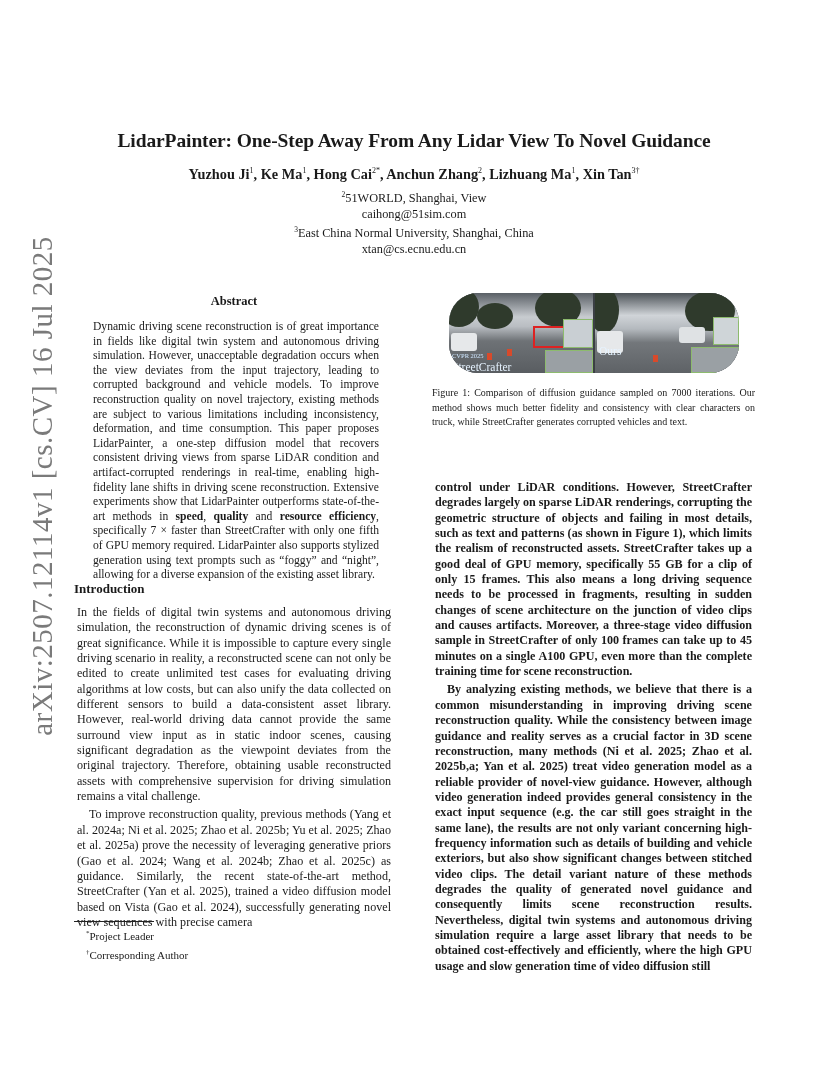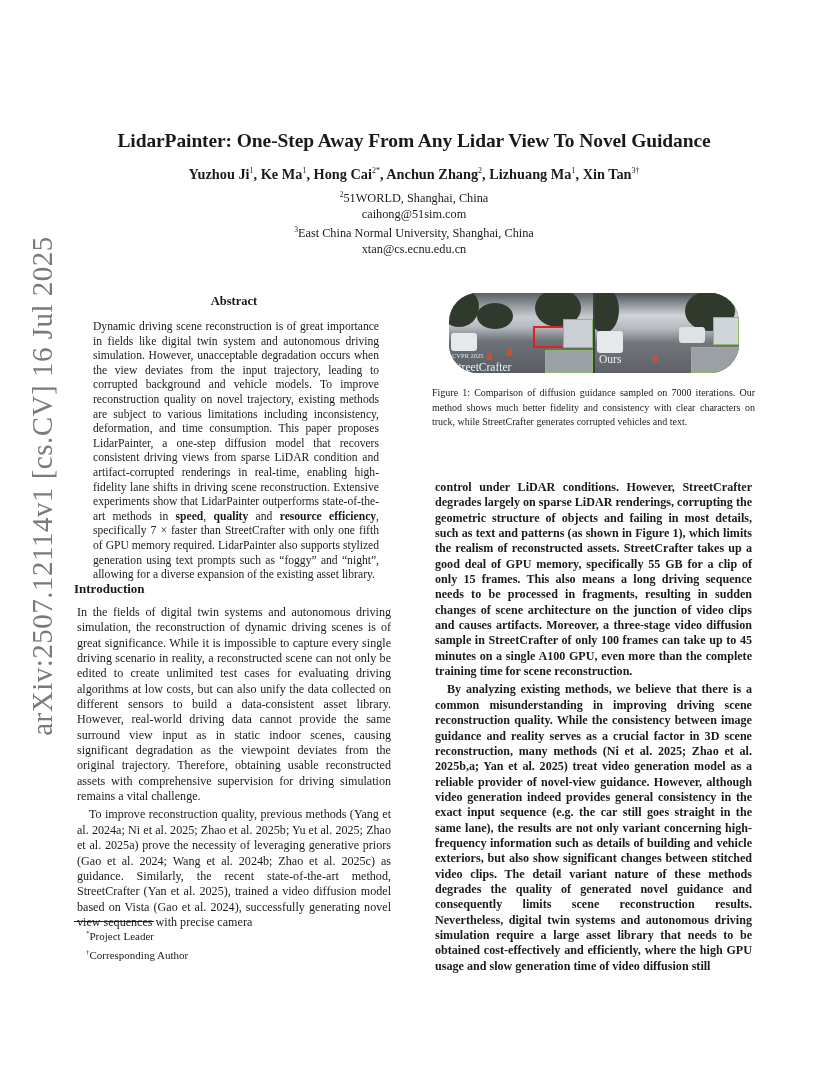--- a/index.html
+++ b/index.html
@@ -34,21 +34,21 @@
   .panel { position: absolute; top: 0; height: 80px; overflow: hidden; }
   .panel.l { left: 0; width: 144px; background: linear-gradient(#5a6066 0%, #c8ccd0 30%, #b9bdc2 42%, #6e7276 60%, #595d61 100%); }
   .panel.r { left: 146px; width: 144px; background: linear-gradient(#4d5358 0%, #d0d4d8 28%, #b4b9be 45%, #73777b 62%, #5e6266 100%); }
   .tree { position: absolute; border-radius: 50%; background: #2f3a2c; }
   .box { position: absolute; border: 2px solid #d22; }
   .inset { position: absolute; border: 1.5px solid #8dbb6e; background: #9aa0a4; }
   .car { position: absolute; background: #e6e8ea; border-radius: 3px; }
   .cone { position: absolute; width: 5px; height: 7px; background: #d84a2b; }
   .fig-label-small { position: absolute; left: 3px; bottom: 14px; font-size: 6.5px; color: #cfe7ff; }
   .fig-label { position: absolute; left: 3px; bottom: 0px; font-size: 11.5px; color: #e6f3ff; }
-  .fig-label-r { position: absolute; left: 150px; bottom: 8px; font-size: 11.5px; color: #e6f3ff; }
+  .fig-label-r { position: absolute; left: 150px; bottom: 16px; font-size: 11.5px; color: #e6f3ff; }
   .caption { position: absolute; left: 432px; width: 323px; top: 386px; font-size: 10px; line-height: 14.6px; text-align: justify; }
   .right-col { left: 432px; width: 323px; font-weight: bold; }
   .right-text { top: 477px; }
 </style>
 </head>
 <body>
 
 <div class="arxiv">
     <span>arXiv:2507.12114v1  [cs.CV]  16 Jul 2025</span>
   </div>
@@ -58,21 +58,21 @@
 <div class="authors">
   <span><span>Yuzhou Ji</span><sup>1</sup></span>,
   <span><span>Ke Ma</span><sup>1</sup></span>,
   <span><span>Hong Cai</span><sup>2*</sup></span>,
   <span><span>Anchun Zhang</span><sup>2</sup></span>,
   <span><span>Lizhuang Ma</span><sup>1</sup></span>,
   <span><span>Xin Tan</span><sup>3†</sup></span>
 </div>
 
 <div class="affils">
-  <div><sup>2</sup><span>51WORLD, Shanghai, China</span></div>
+  <div><sup>2</sup><span>51WORLD, Shanghai, View</span></div>
   <div><span>caihong@51sim.com</span></div>
   <div><sup>3</sup><span>East China Normal University, Shanghai, China</span></div>
   <div><span>xtan@cs.ecnu.edu.cn</span></div>
 </div>
 
 <div class="abs-head">Abstract</div>
 <div class="col abs-text">
   <p><span>Dynamic driving scene reconstruction is of great importance in fields like digital twin system and autonomous driving simulation. However, unacceptable degradation occurs when the view deviates from the input trajectory, leading to corrupted background and vehicle models. To improve reconstruction quality on novel trajectory, existing methods are subject to various limitations including inconsistency, deformation, and time consumption. This paper proposes LidarPainter, a one-step diffusion model that recovers consistent driving views from sparse LiDAR condition and artifact-corrupted renderings in real-time, enabling high-fidelity lane shifts in driving scene reconstruction. Extensive experiments show that LidarPainter outperforms state-of-the-art methods in </span><b>speed</b><span>, </span><b>quality</b><span> and </span><b>resource efficiency</b><span>, specifically 7 × faster than StreetCrafter with only one fifth of GPU memory required. LidarPainter also supports stylized generation using text prompts such as “foggy” and “night”, allowing for a diverse expansion of the existing asset library.</span></p>
 </div>
 

